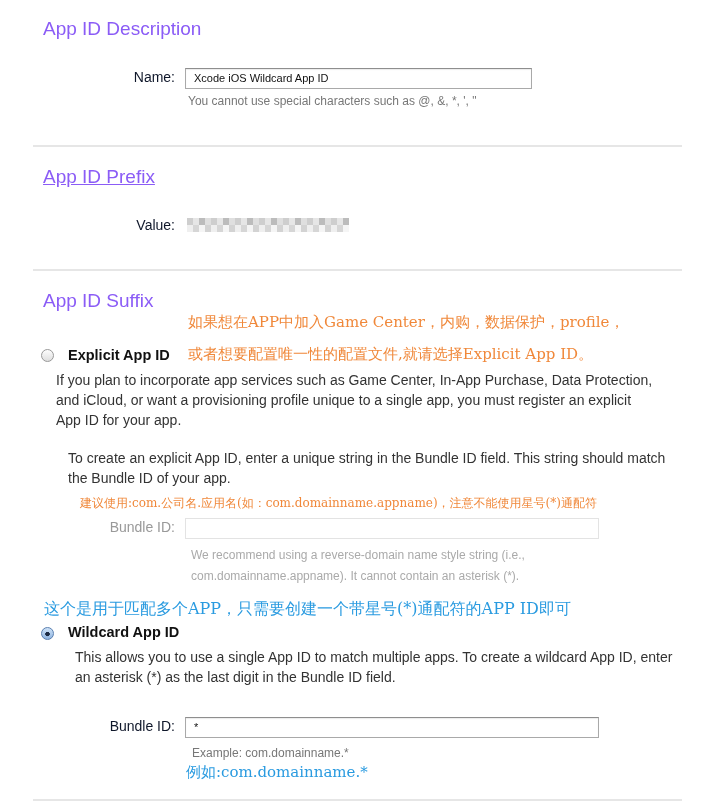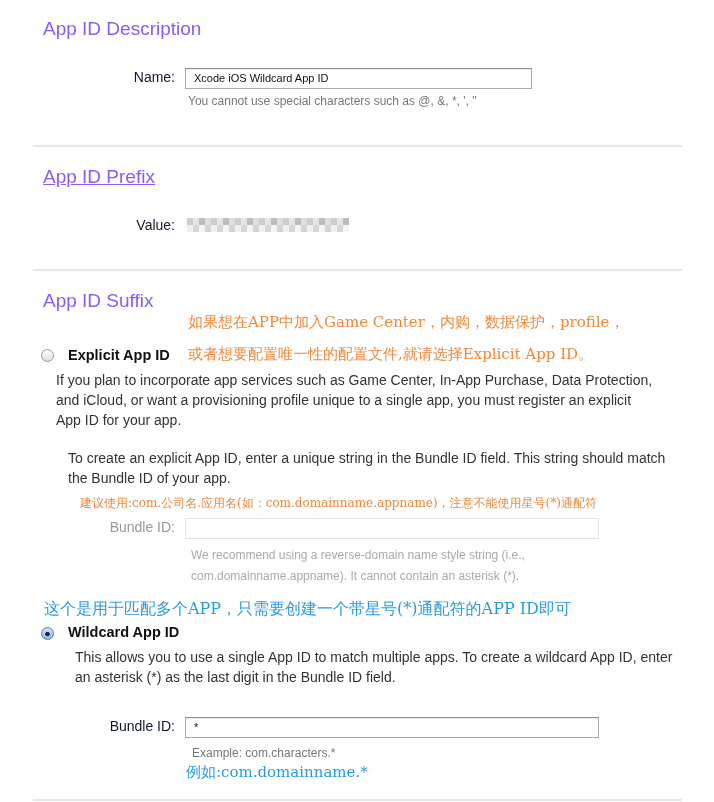--- a/index.html
+++ b/index.html
@@ -76,15 +76,15 @@
 <div class="abs hint disabled" style="left:191px; top:566px;">com.domainname.appname). It cannot contain an asterisk (*).</div>
 
 <div class="abs note-blue" style="left:44px; top:599px; font-size:16px;">这个是用于匹配多个APP，只需要创建一个带星号(*)通配符的APP ID即可</div>
 
 <div class="radio checked" style="left:41px; top:627px;"></div>
 <div class="abs radio-label" style="left:68px; top:624px;">Wildcard App ID</div>
 <div class="abs body-text" style="left:75px; top:647px;">This allows you to use a single App ID to match multiple apps. To create a wildcard App ID, enter an asterisk (*) as the last digit in the Bundle ID field.</div>
 
 <div class="abs label" style="left:35px; top:718px;">Bundle ID:</div>
 <div class="input" style="left:185px; top:717px; width:414px;">*</div>
-<div class="abs hint" style="left:192px; top:746px;">Example: com.characters.*</div>
+<div class="abs hint" style="left:192px; top:746px;">Example: com.domainname.*</div>
 <div class="abs note-blue" style="left:186px; top:763px; font-size:15px;">例如:com.domainname.*</div>
 <div class="divider" style="top:799px;"></div>
 
 </body></html>

